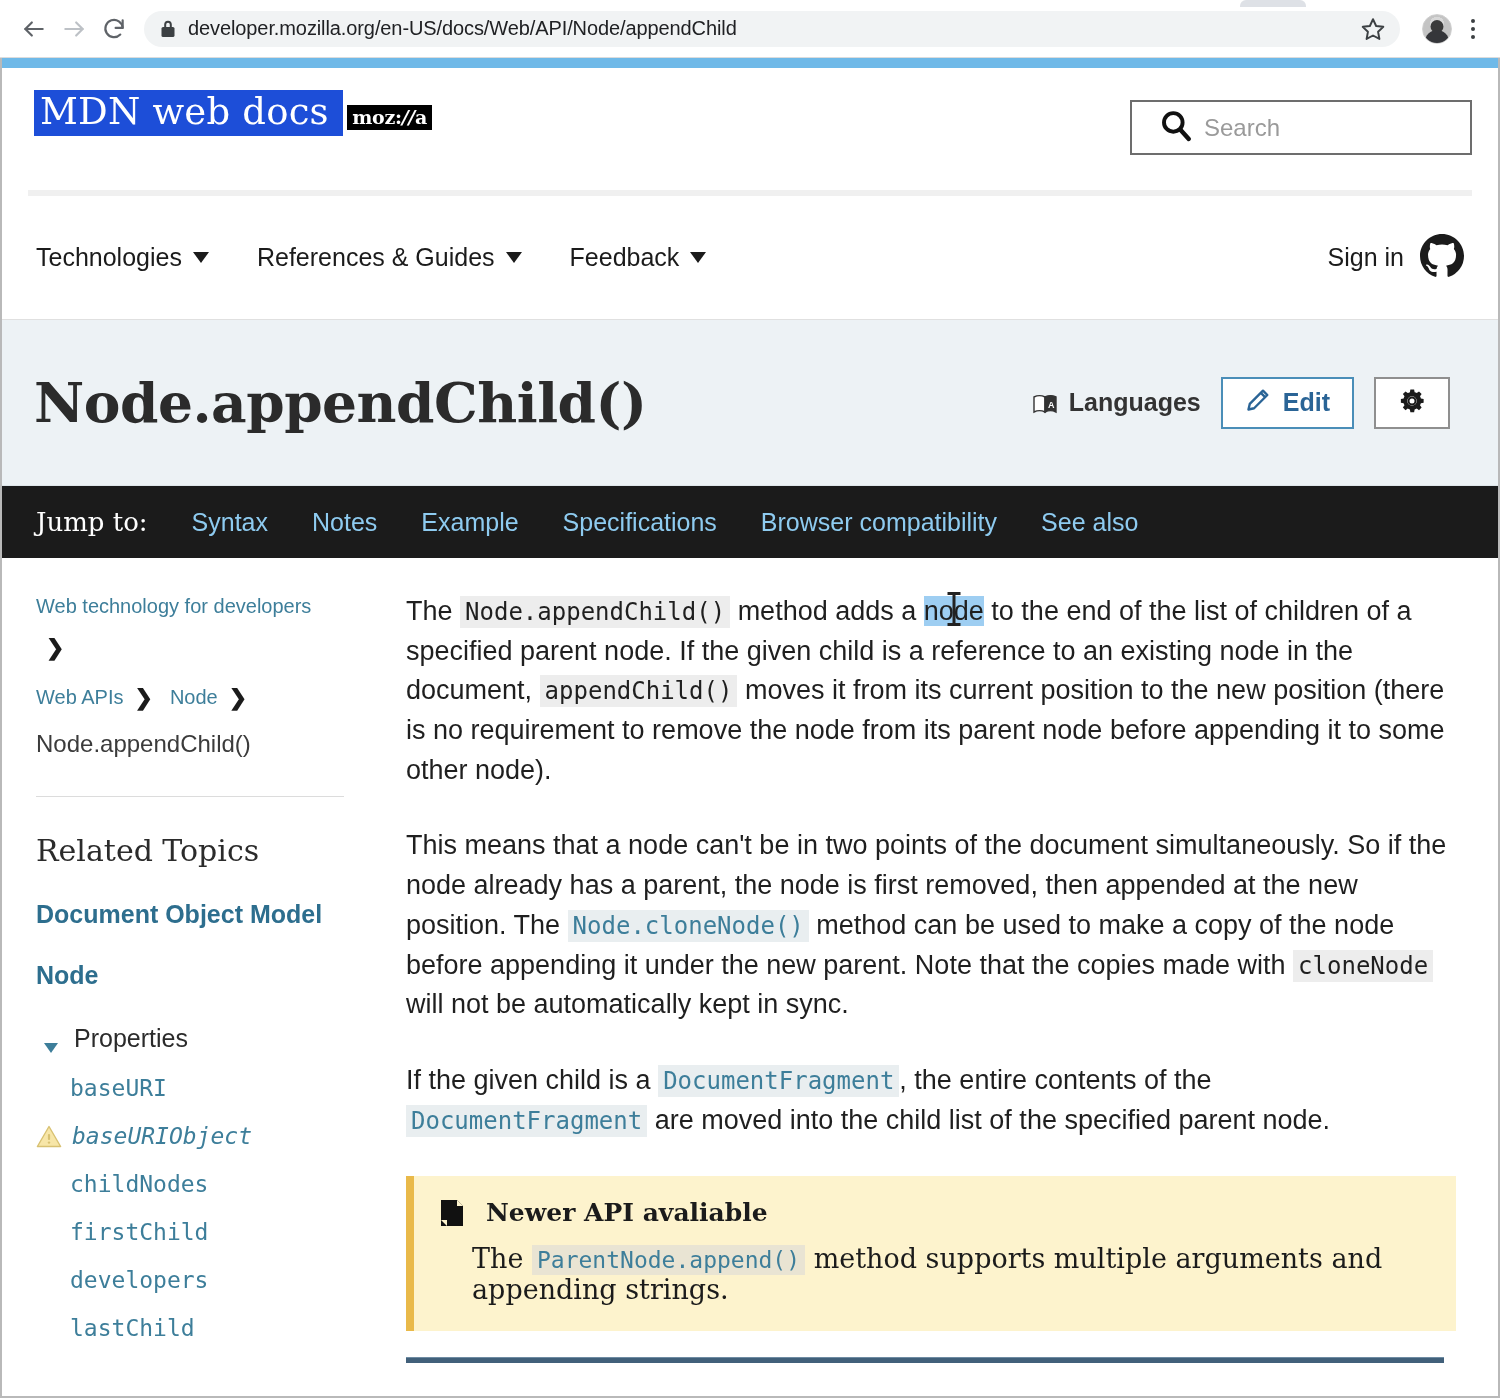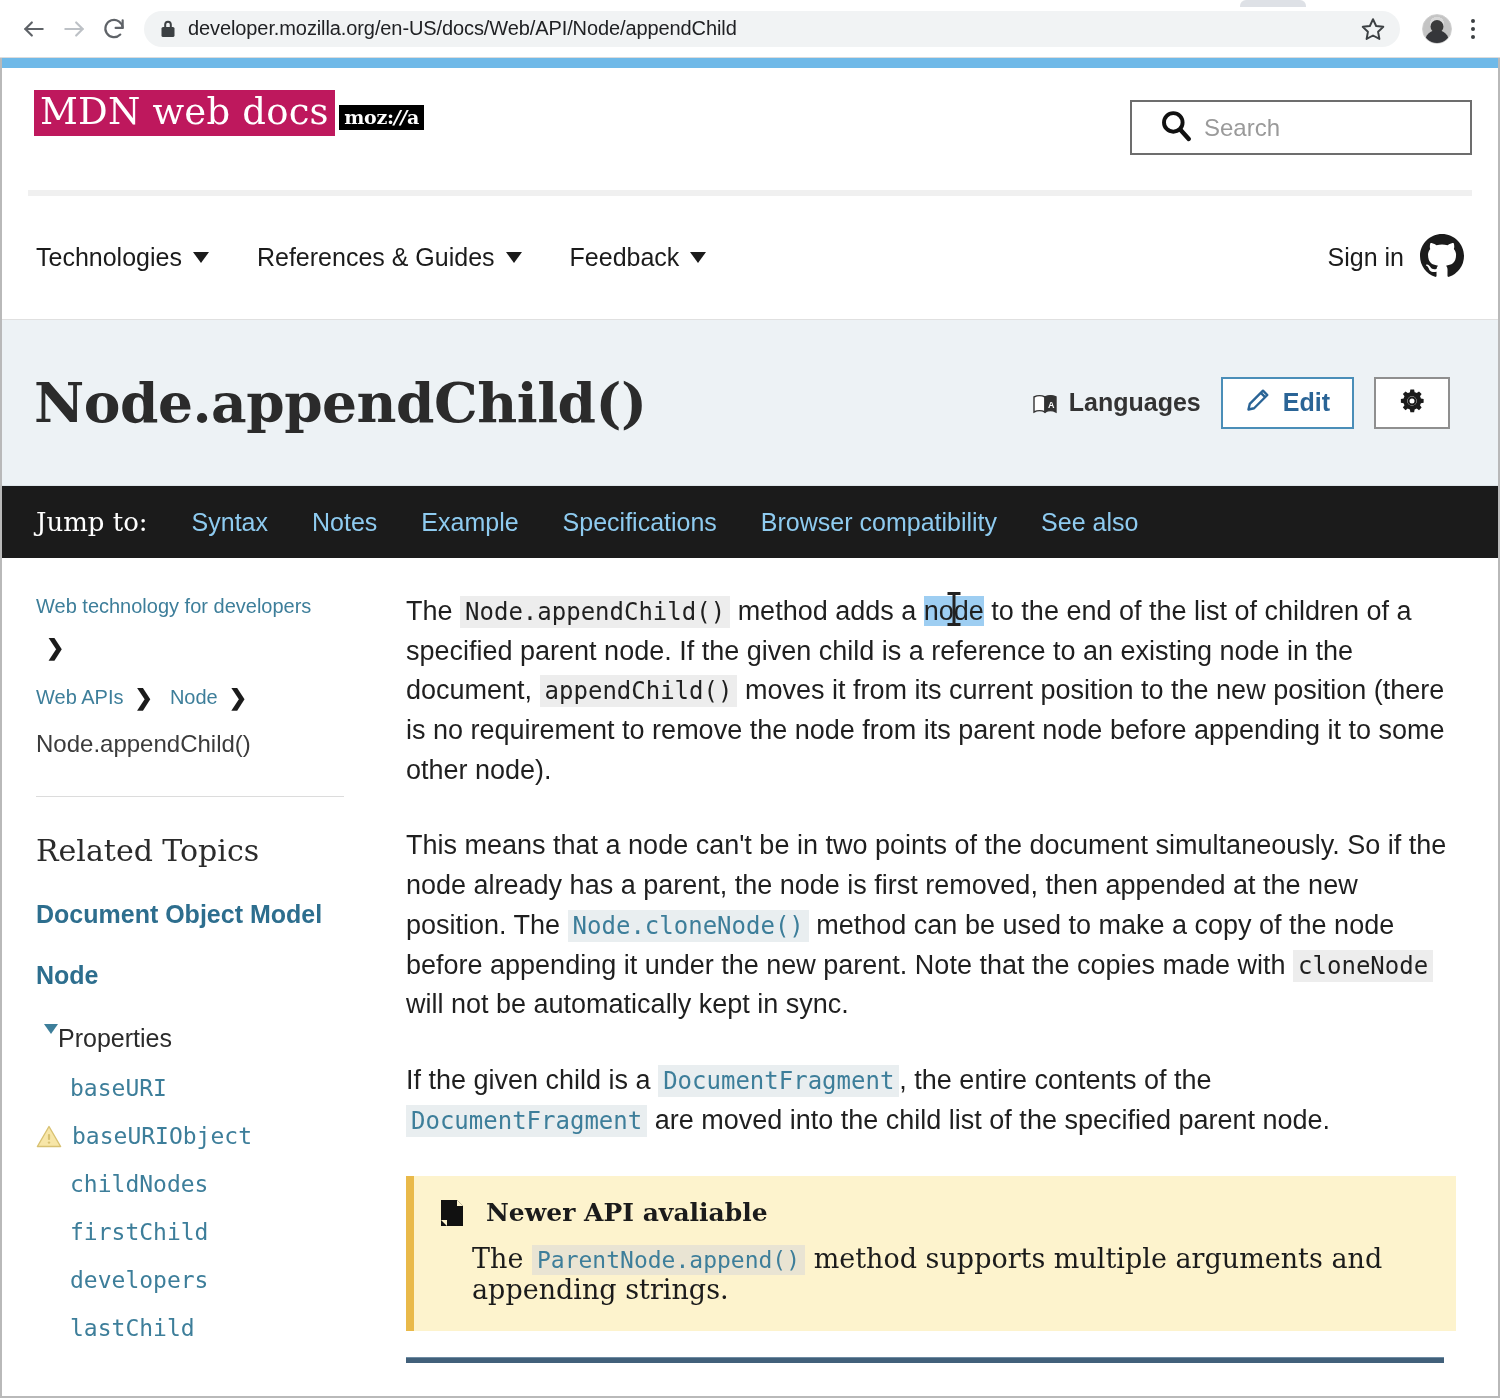--- a/index.html
+++ b/index.html
@@ -98,26 +98,26 @@
     display: flex;
     align-items: flex-start;
     justify-content: space-between;
     padding: 22px 26px 0 26px;
     height: 122px;
     background: #fff;
   }
   .logo-wrap { padding-left: 6px; }
   .logo-main {
     display: inline-block;
-    background: #be185d;
+    background: #1d4ed8;
     color: #fff;
     font-family: "DejaVu Serif", "Liberation Serif", serif;
     font-size: 37px;
     line-height: 1.08;
-    padding: 2px 6px 4px 6px;
+    padding: 2px 14px 4px 6px;
     letter-spacing: 0.2px;
   }
   .logo-sub {
     display: inline-block;
     background: #000;
     color: #fff;
     font-family: "DejaVu Serif", "Liberation Serif", serif;
     font-weight: bold;
     font-size: 19px;
     padding: 1px 5px 2px 5px;
@@ -274,38 +274,38 @@
     margin-top: 36px;
   }
   .side-major {
     display: block;
     font-size: 25px;
     font-weight: bold;
     color: #2d6e8e;
     margin-top: 32px;
   }
   .side-group {
-    display: flex; align-items: flex-start; gap: 0;
+    display: flex; align-items: flex-end; gap: 16px;
     margin-top: 34px;
     padding-left: 8px;
   }
   .tri-down {
     width: 0; height: 0;
     border-left: 7px solid transparent;
     border-right: 7px solid transparent;
     border-top: 10px solid #3d7e9a;
     display: block;
   }
   .side-group-label { font-size: 25px; color: #2b2b2b; }
   .side-sub {
     display: flex; align-items: center; gap: 10px;
     margin-top: 22px;
     padding-left: 34px;
   }
-  .side-sub.warned { padding-left: 0px; }
+  .side-sub.warned { padding-left: 0px; font-style: italic; }
   .warn-tri {
     width: 26px; height: 23px; flex: none;
     display: block;
   }
   .side-sub-link {
     font-family: "DejaVu Sans Mono", "Liberation Mono", monospace;
     font-size: 23px;
     color: #3d7e9a;
   }
 

